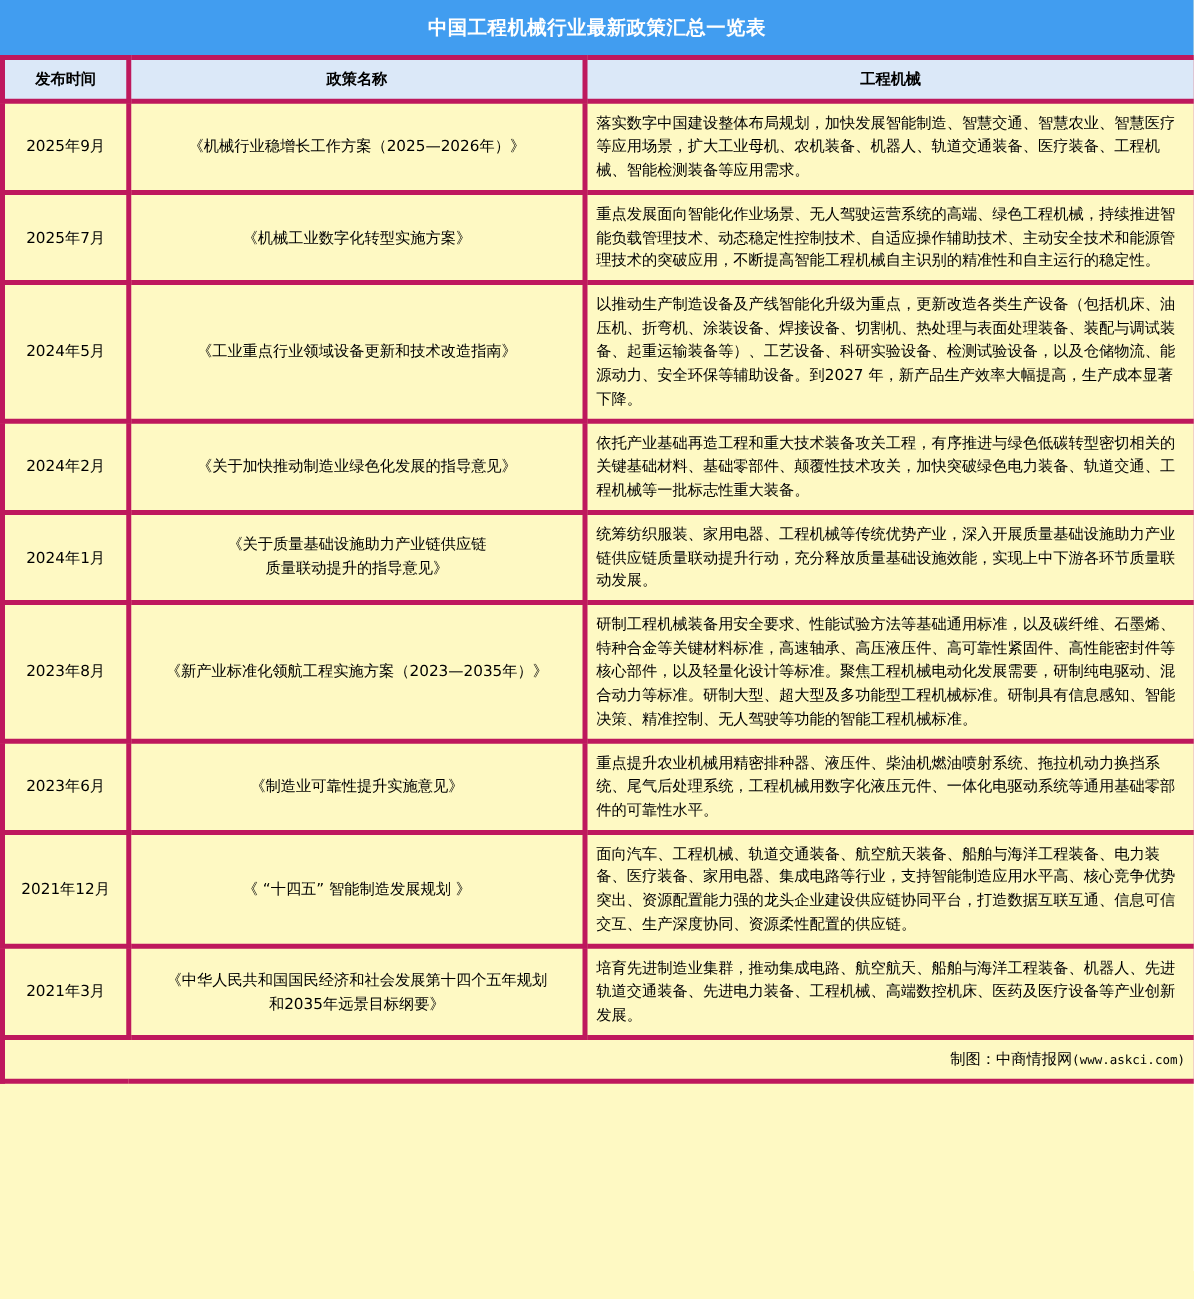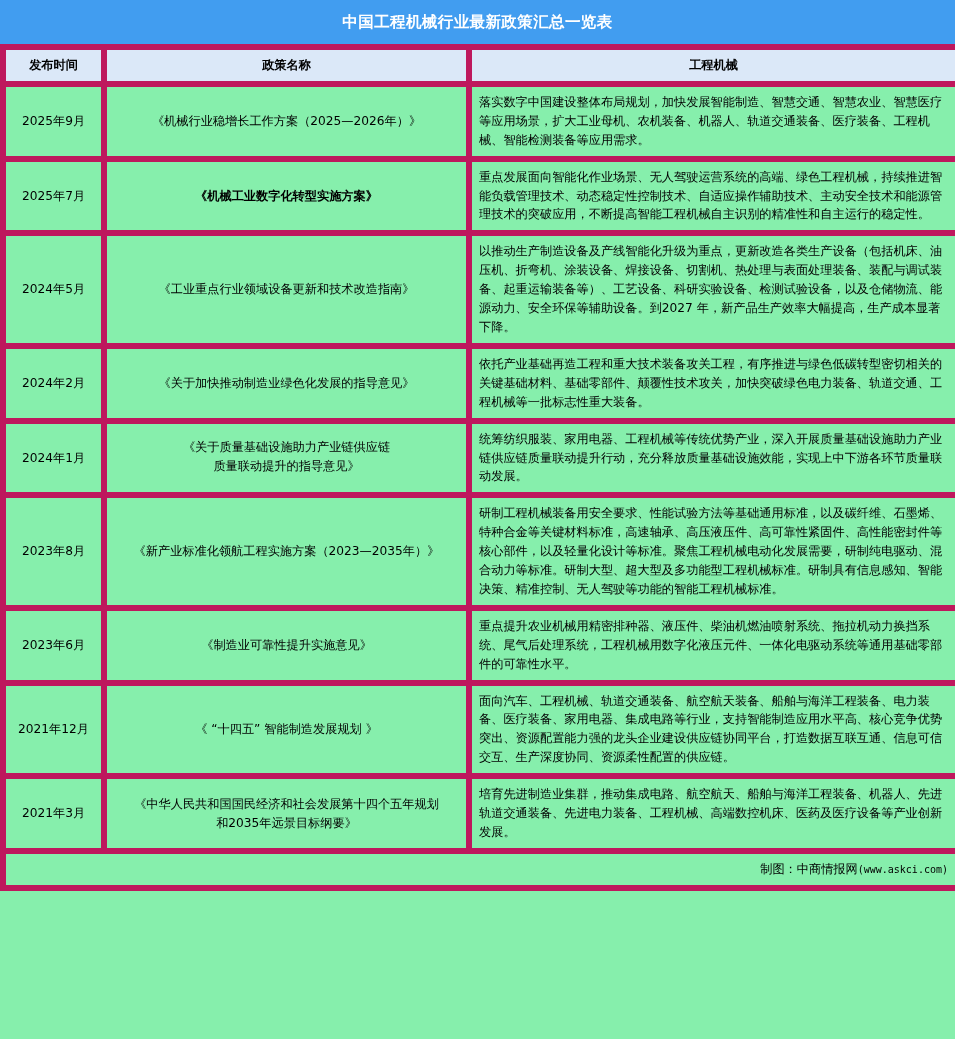--- a/index.html
+++ b/index.html
@@ -11,21 +11,21 @@
   body {
     width: 955px;
     height: 1039px;
     font-family: "DejaVu Sans", "Liberation Sans", sans-serif;
     overflow: hidden;
   }
   .page {
     width: 955px;
     height: 1039px;
     position: relative;
-    background: #86efac;
+    background: #fef9c3;
   }
   .title-bar {
     height: 44px;
     background: #419df0;
     display: flex;
     align-items: center;
     justify-content: center;
   }
   .title-text {
     color: #ffffff;
@@ -33,21 +33,21 @@
     font-weight: bold;
     letter-spacing: 0.4px;
     font-family: "DejaVu Sans", "Liberation Sans", sans-serif;
   }
   table.policy-table {
     width: 955px;
     border-collapse: collapse;
     table-layout: fixed;
   }
   table.policy-table td, table.policy-table th {
-    border: 6px solid #be185d;
+    border: 4px solid #be185d;
     padding: 6px 7px;
     font-size: 12.2px;
     line-height: 1.55;
     color: #000000;
     vertical-align: middle;
     font-family: "DejaVu Sans", "Liberation Sans", sans-serif;
   }
   thead th {
     background: #dbe8f8;
     font-weight: bold;
@@ -110,21 +110,21 @@
       </tr>
     </thead>
     <tbody id="table-body">
         <tr>
           <td class="cell-date">2025年9月</td>
           <td class="cell-name" style="white-space: pre-line;">《机械行业稳增长工作方案（2025—2026年）》</td>
           <td class="cell-content">落实数字中国建设整体布局规划，加快发展智能制造、智慧交通、智慧农业、智慧医疗等应用场景，扩大工业母机、农机装备、机器人、轨道交通装备、医疗装备、工程机械、智能检测装备等应用需求。</td>
         </tr>
         <tr>
           <td class="cell-date">2025年7月</td>
-          <td class="cell-name" style="white-space: pre-line; font-weight: bold;">《机械工业数字化转型实施方案》</td>
+          <td class="cell-name" style="white-space: pre-line;">《机械工业数字化转型实施方案》</td>
           <td class="cell-content">重点发展面向智能化作业场景、无人驾驶运营系统的高端、绿色工程机械，持续推进智能负载管理技术、动态稳定性控制技术、自适应操作辅助技术、主动安全技术和能源管理技术的突破应用，不断提高智能工程机械自主识别的精准性和自主运行的稳定性。</td>
         </tr>
         <tr>
           <td class="cell-date">2024年5月</td>
           <td class="cell-name" style="white-space: pre-line;">《工业重点行业领域设备更新和技术改造指南》</td>
           <td class="cell-content">以推动生产制造设备及产线智能化升级为重点，更新改造各类生产设备（包括机床、油压机、折弯机、涂装设备、焊接设备、切割机、热处理与表面处理装备、装配与调试装备、起重运输装备等）、工艺设备、科研实验设备、检测试验设备，以及仓储物流、能源动力、安全环保等辅助设备。到2027 年，新产品生产效率大幅提高，生产成本显著下降。</td>
         </tr>
         <tr>
           <td class="cell-date">2024年2月</td>
           <td class="cell-name" style="white-space: pre-line;">《关于加快推动制造业绿色化发展的指导意见》</td>

